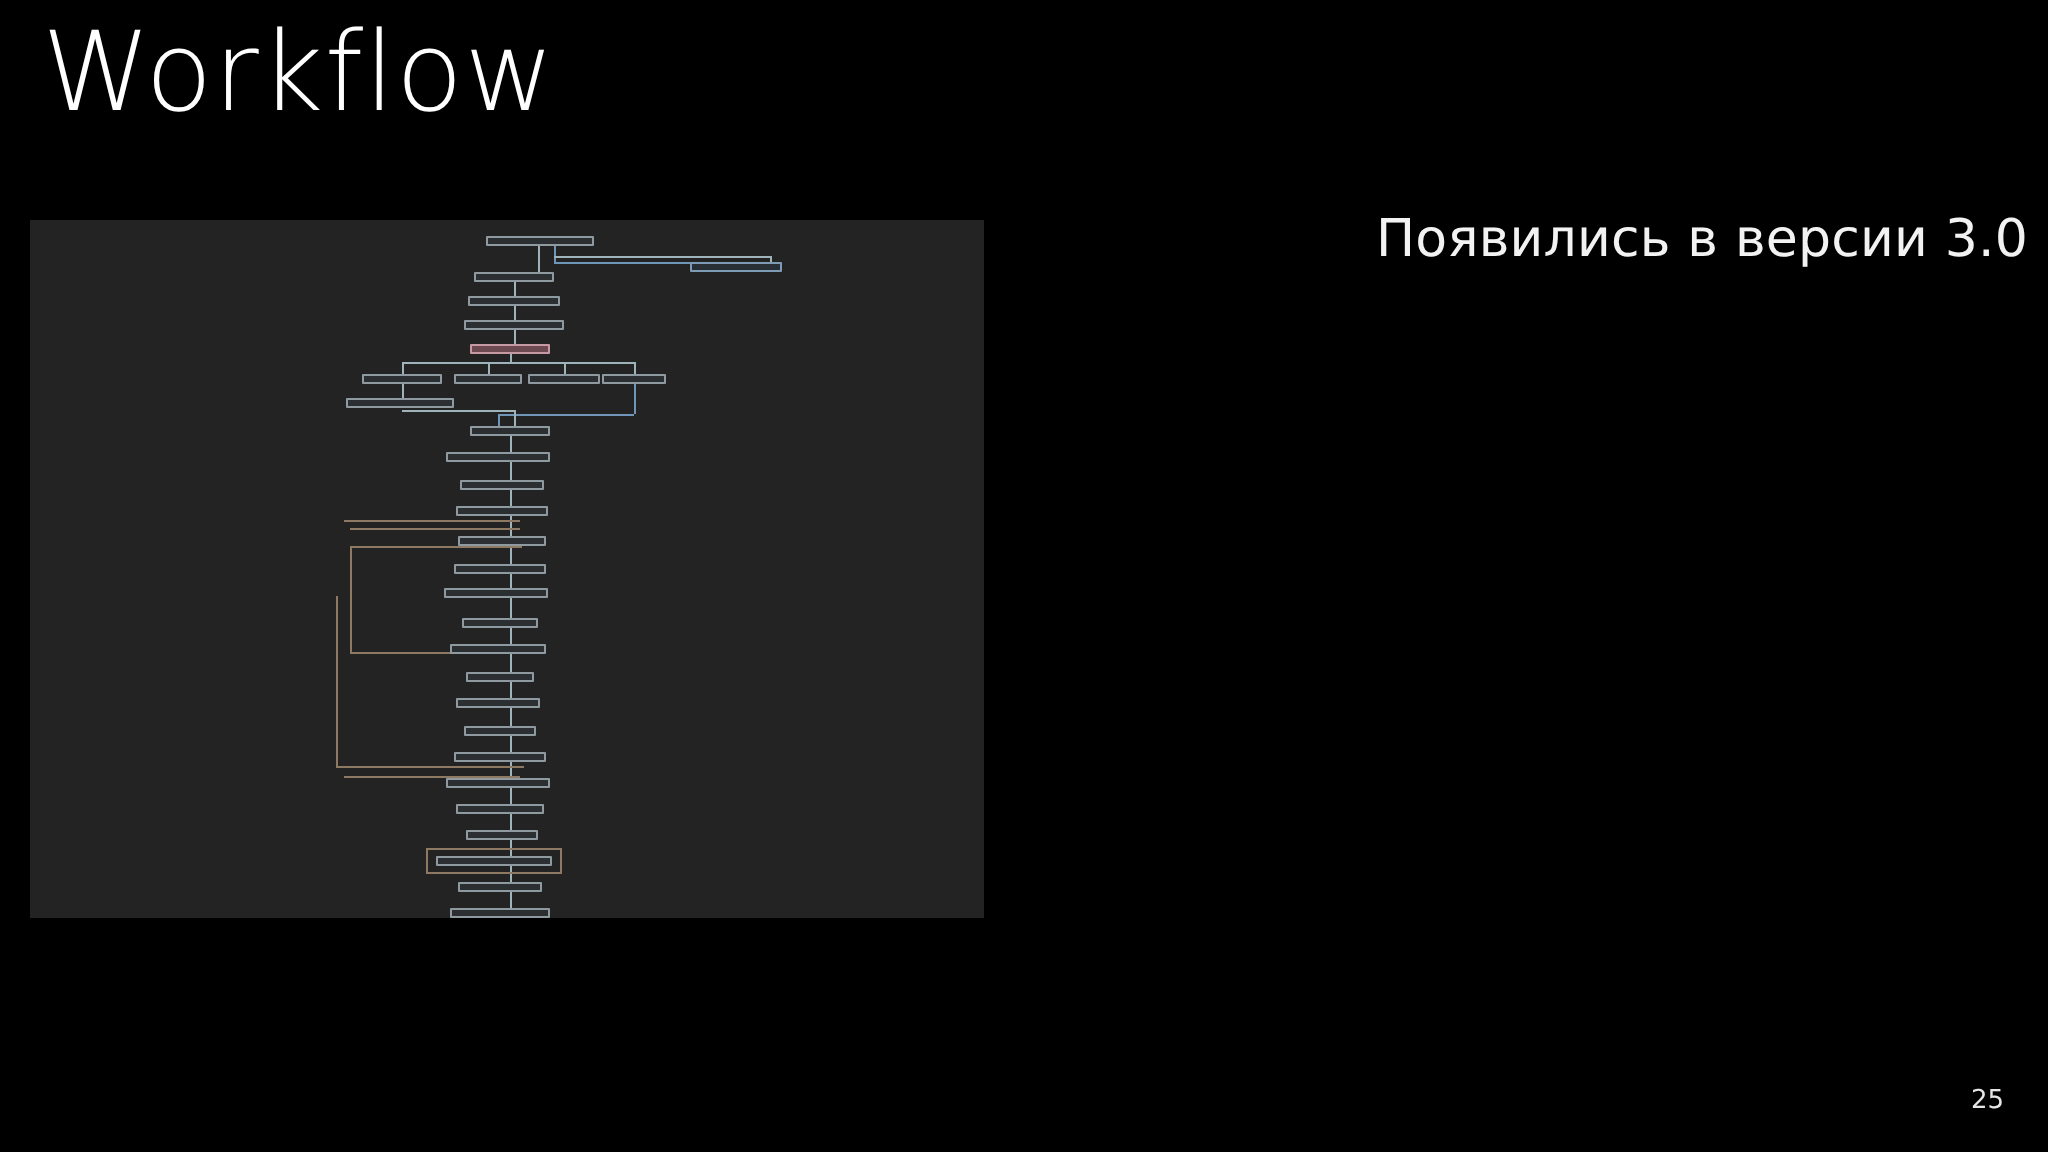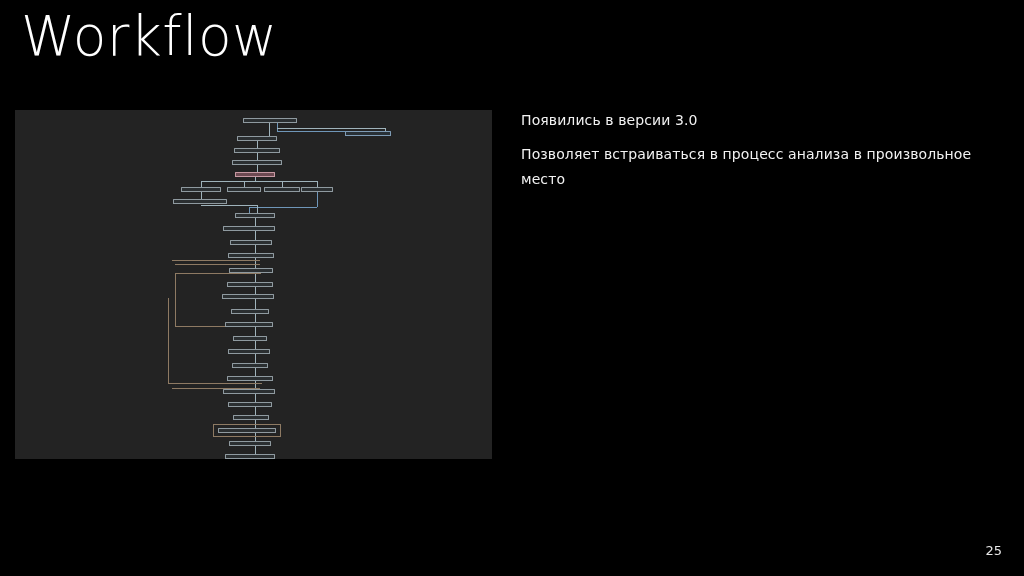--- a/index.html
+++ b/index.html
@@ -12,20 +12,21 @@
     height: 576px;
     overflow: hidden;
     font-family: "DejaVu Sans", sans-serif;
     color: #ffffff;
   }
   .slide {
     position: relative;
     width: 1024px;
     height: 576px;
     background: #000000;
+    text-align: right;
   }
   
   .slide-title {
     position: absolute;
     left: 21px;
     top: 6px;
     font-size: 55px;
     font-weight: 300;
     letter-spacing: 0.5px;
     color: #ffffff;
@@ -85,21 +86,21 @@
   .gedge.blue { background: #6f96b8; }
   .gedge.tan { background: #8e7a63; }
   
   .text-block {
     position: absolute;
     left: 509px;
     top: 108px;
     width: 505px;
   }
   .para {
-    font-size: 14px;
+    font-size: 26px;
     font-weight: 400;
     color: #f2f2f2;
     line-height: 25px;
     margin: 0 0 9px 12px;
     letter-spacing: 0.1px;
   }
   
   .page-number {
     position: absolute;
     right: 22px;
@@ -205,18 +206,17 @@
         <div class="gnode" style="left: 213px; top: 292px; width: 44px;"></div>
         <div class="gnode" style="left: 218px; top: 305px; width: 36px;"></div>
         <div class="gnode" style="left: 203px; top: 318px; width: 58px;"></div>
         <div class="gnode" style="left: 214px; top: 331px; width: 42px;"></div>
         <div class="gnode" style="left: 210px; top: 344px; width: 50px;"></div>
       </div>
   </div>
 
   <div class="text-block">
     <p class="para">Появились в версии 3.0</p>
-    <p class="para">Позволяет встраиваться в процесс анализа в произвольное место</p>
   </div>
 
   <div class="page-number">25</div>
 
 </div>
 
 </body></html>

